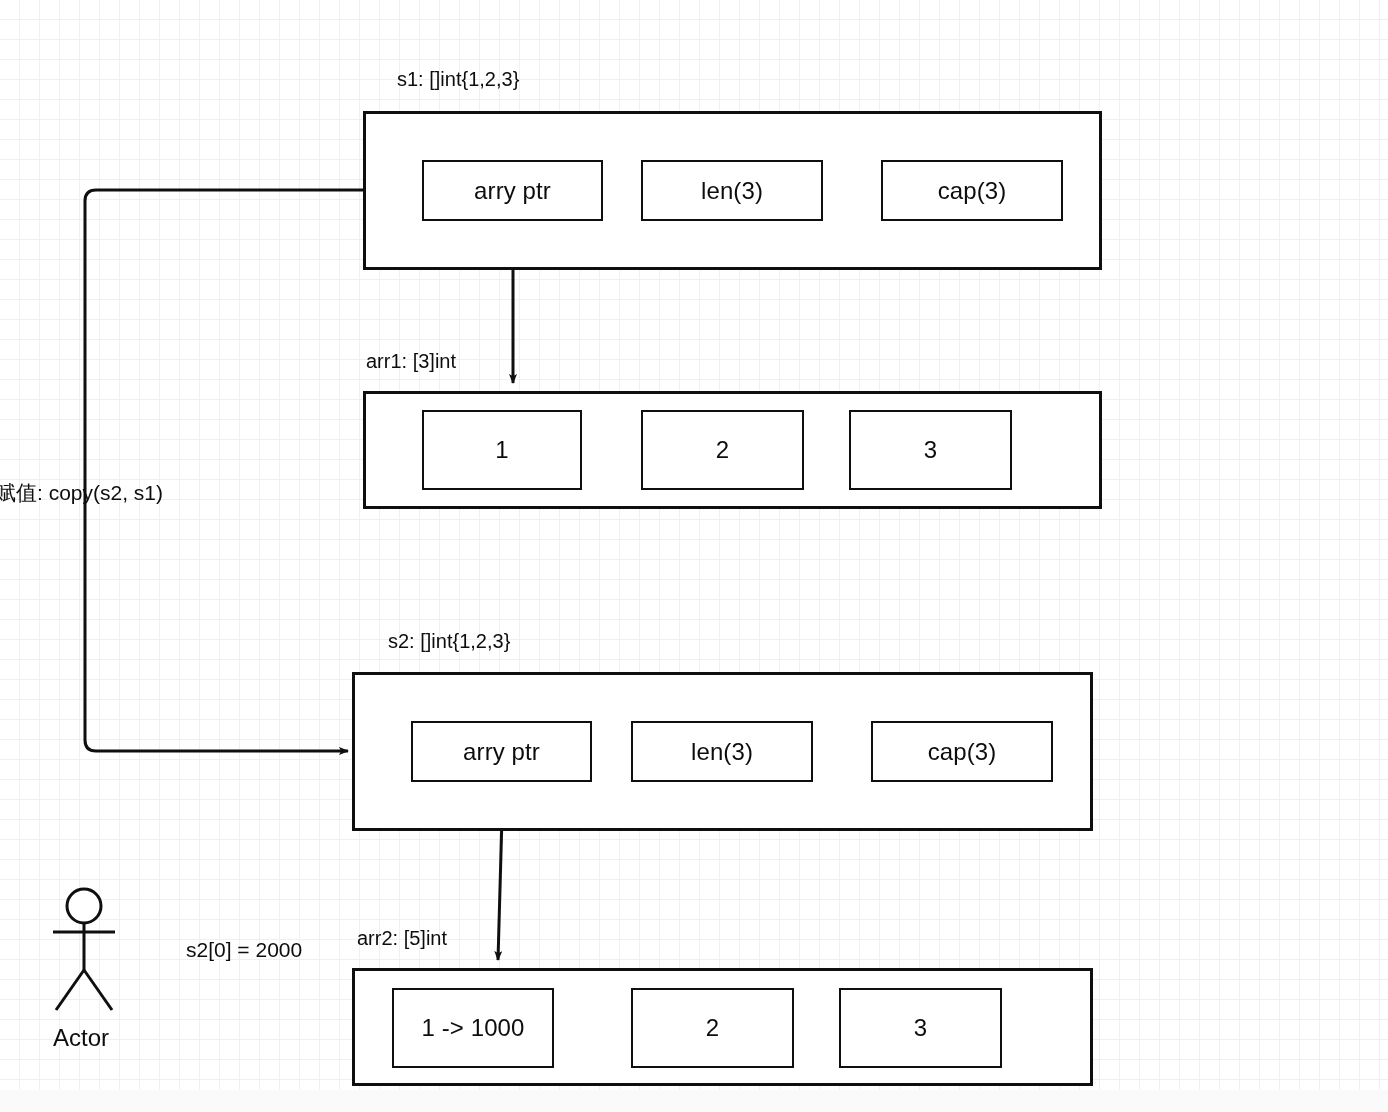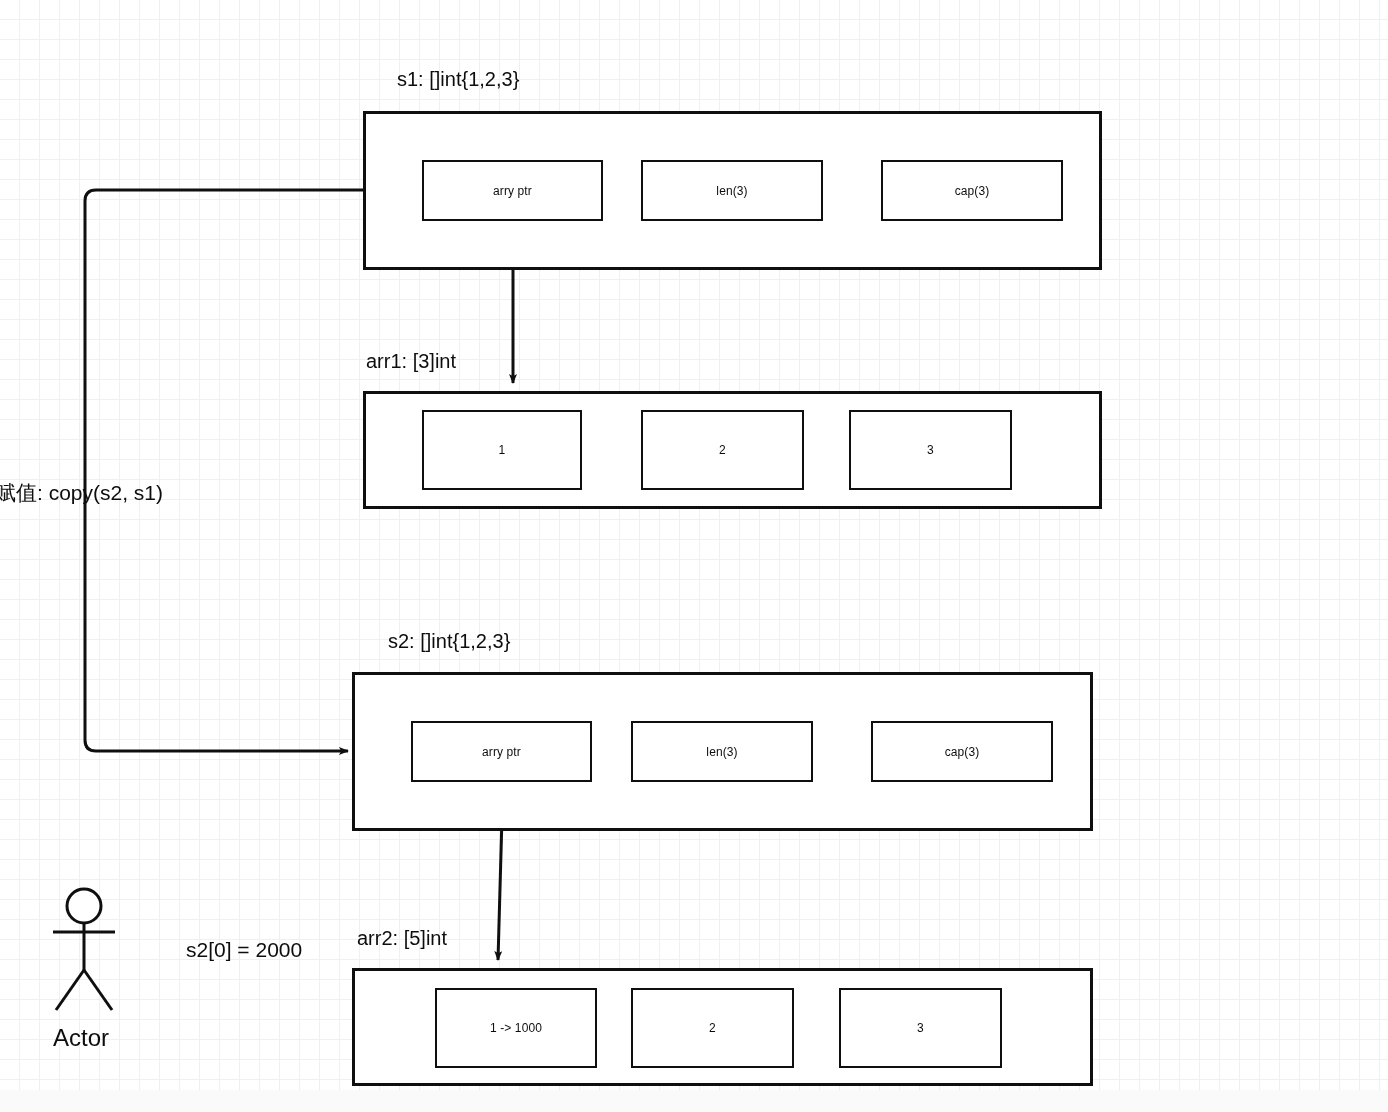--- a/index.html
+++ b/index.html
@@ -67,21 +67,21 @@
   }
   
   .cell-box {
     position: absolute;
     box-sizing: border-box;
     border: 2px solid #0f0f0f;
     background: #ffffff;
     display: flex;
     align-items: center;
     justify-content: center;
-    font-size: 12px;
+    font-size: 24px;
     color: #0d0d0d;
     letter-spacing: 0.1px;
   }
   .box-label {
     position: absolute;
     font-size: 20px;
     color: #0d0d0d;
     white-space: nowrap;
   }
   .free-label {
@@ -168,21 +168,21 @@
     <span>len(3)</span>
   </div>
   <div class="cell-box" style="left:871px; top:721px; width:182px; height:61px;">
     <span>cap(3)</span>
   </div>
 
   <div class="box-label" style="left:357px; top:927px;">arr2: [5]int</div>
 
   <div class="struct-box" style="left:352px; top:968px; width:741px; height:118px;"></div>
 
-  <div class="cell-box" style="left:435px; top:988px; width:162px; height:80px;">
+  <div class="cell-box" style="left:392px; top:988px; width:162px; height:80px;">
     <span>1 -&gt; 1000</span>
   </div>
   <div class="cell-box" style="left:631px; top:988px; width:163px; height:80px;">
     <span>2</span>
   </div>
   <div class="cell-box" style="left:839px; top:988px; width:163px; height:80px;">
     <span>3</span>
   </div>
 
   <div class="actor-label" style="left:53px; top:1024px;">Actor</div>

